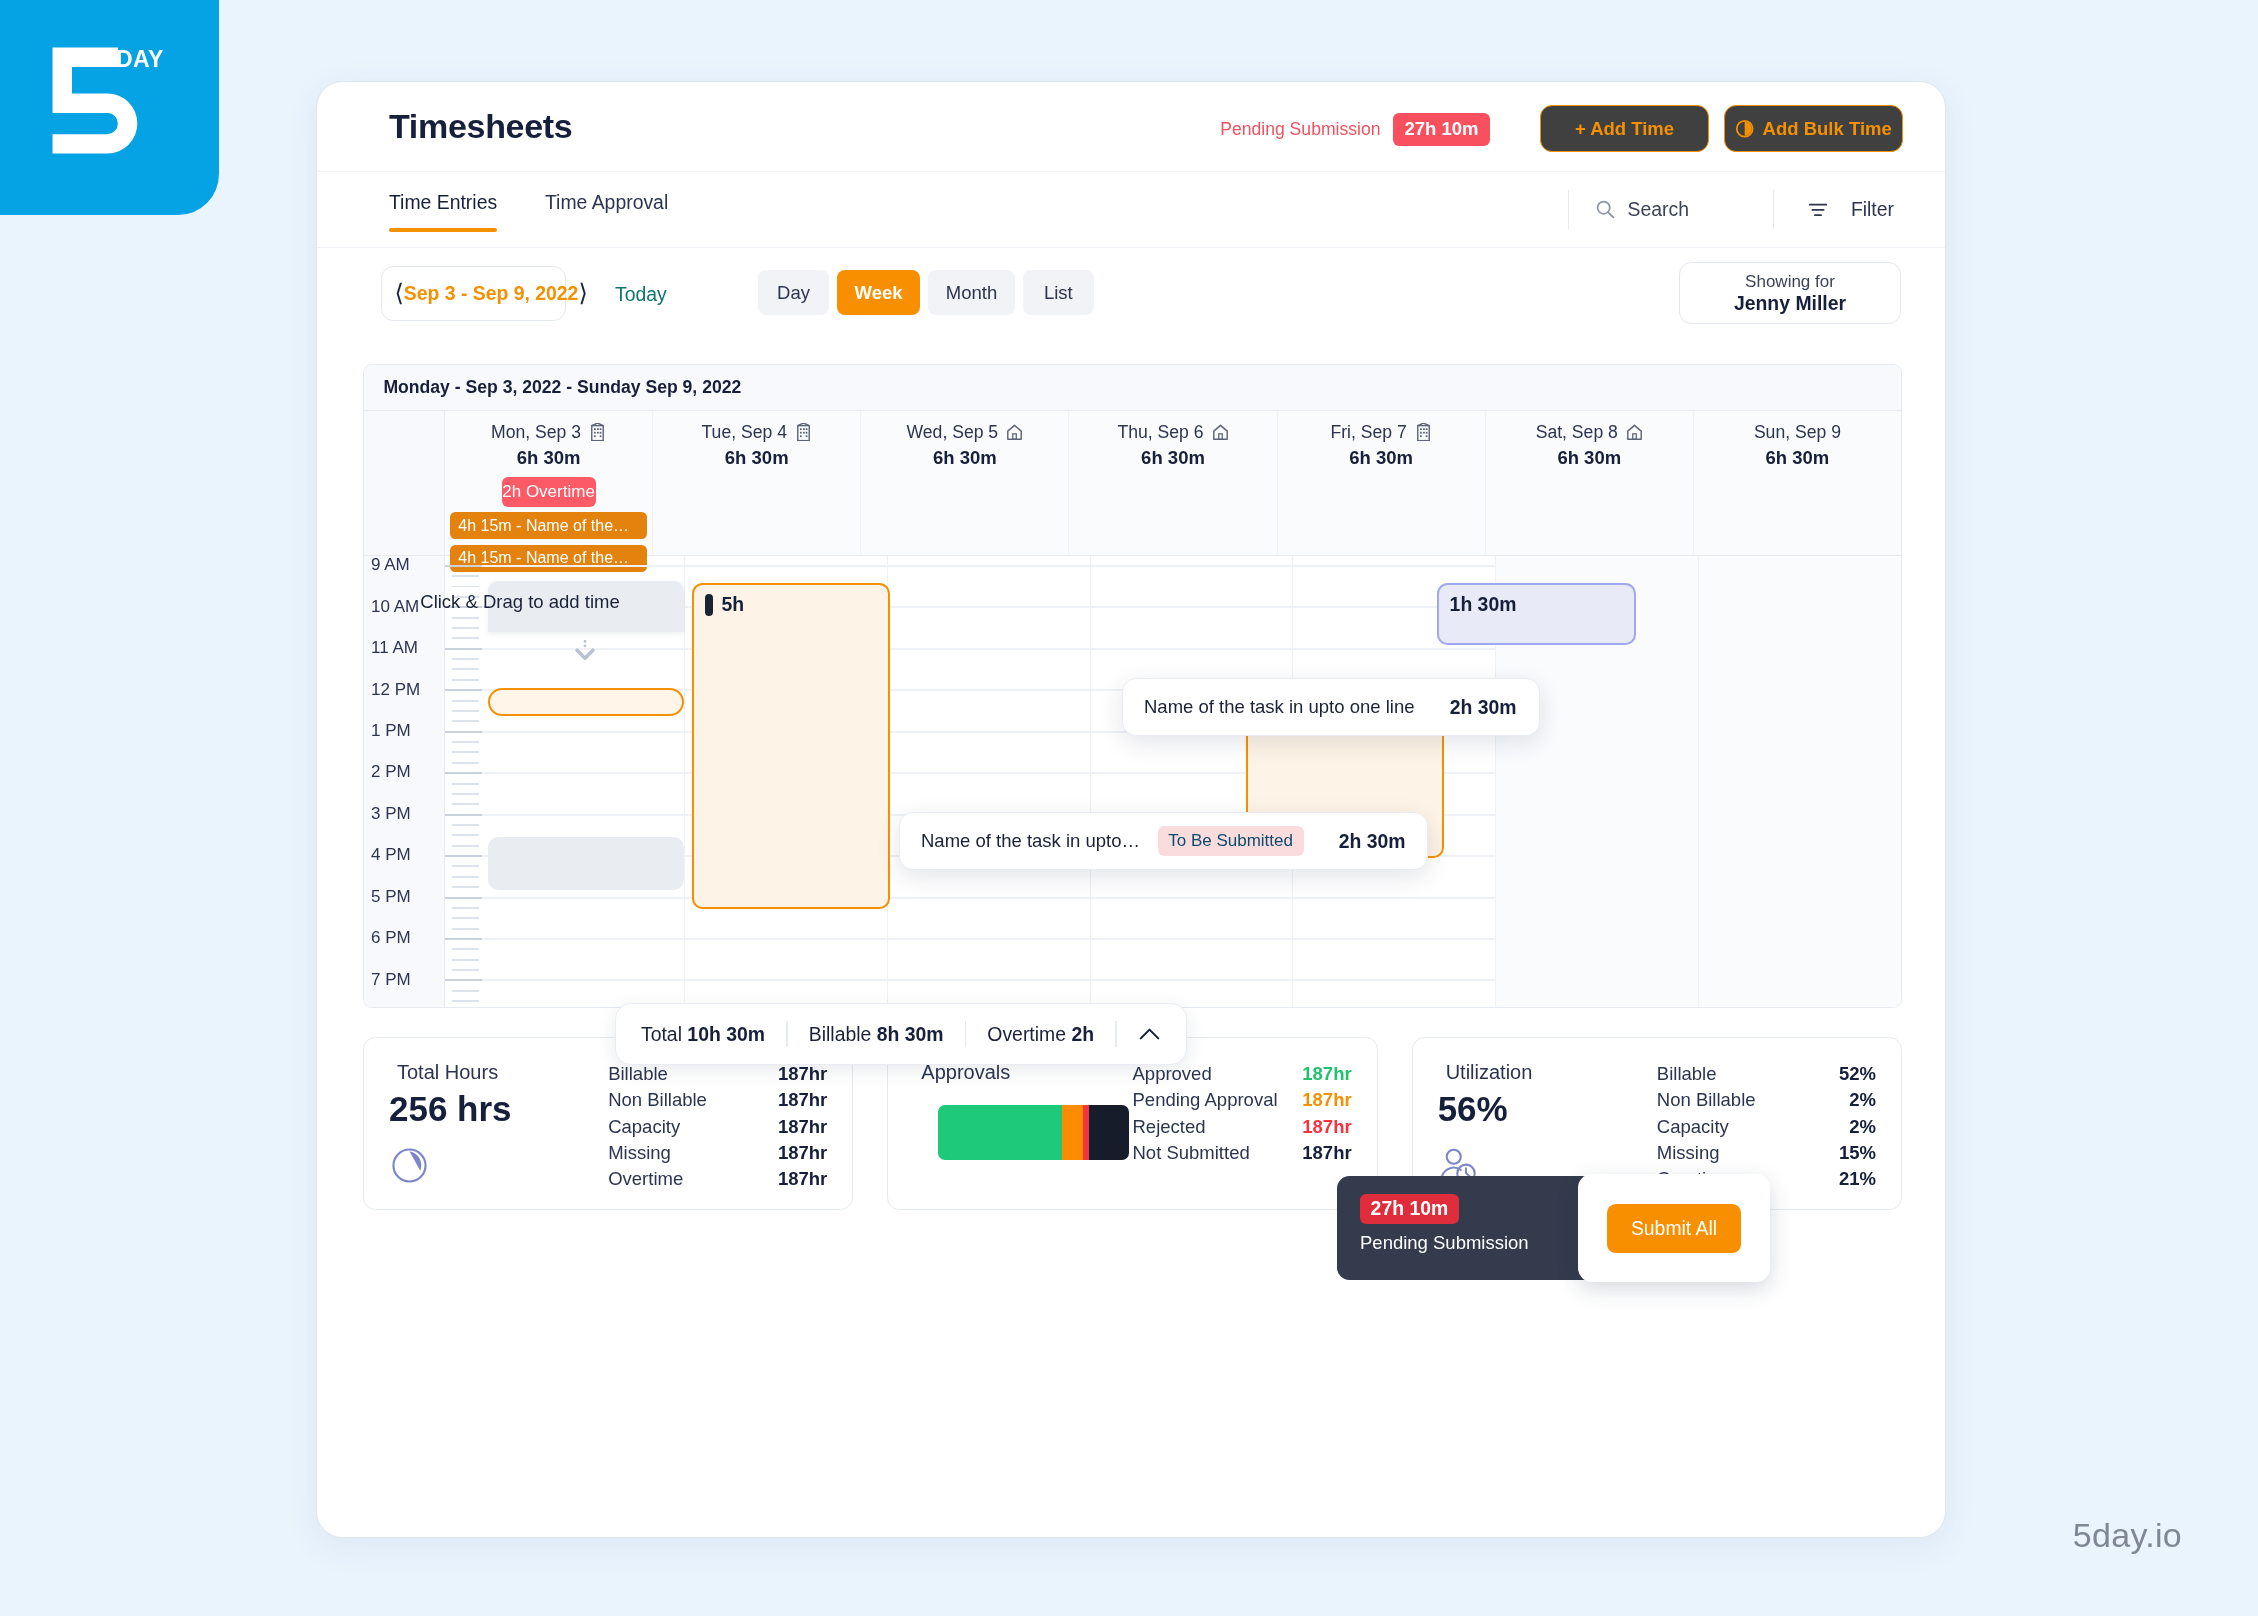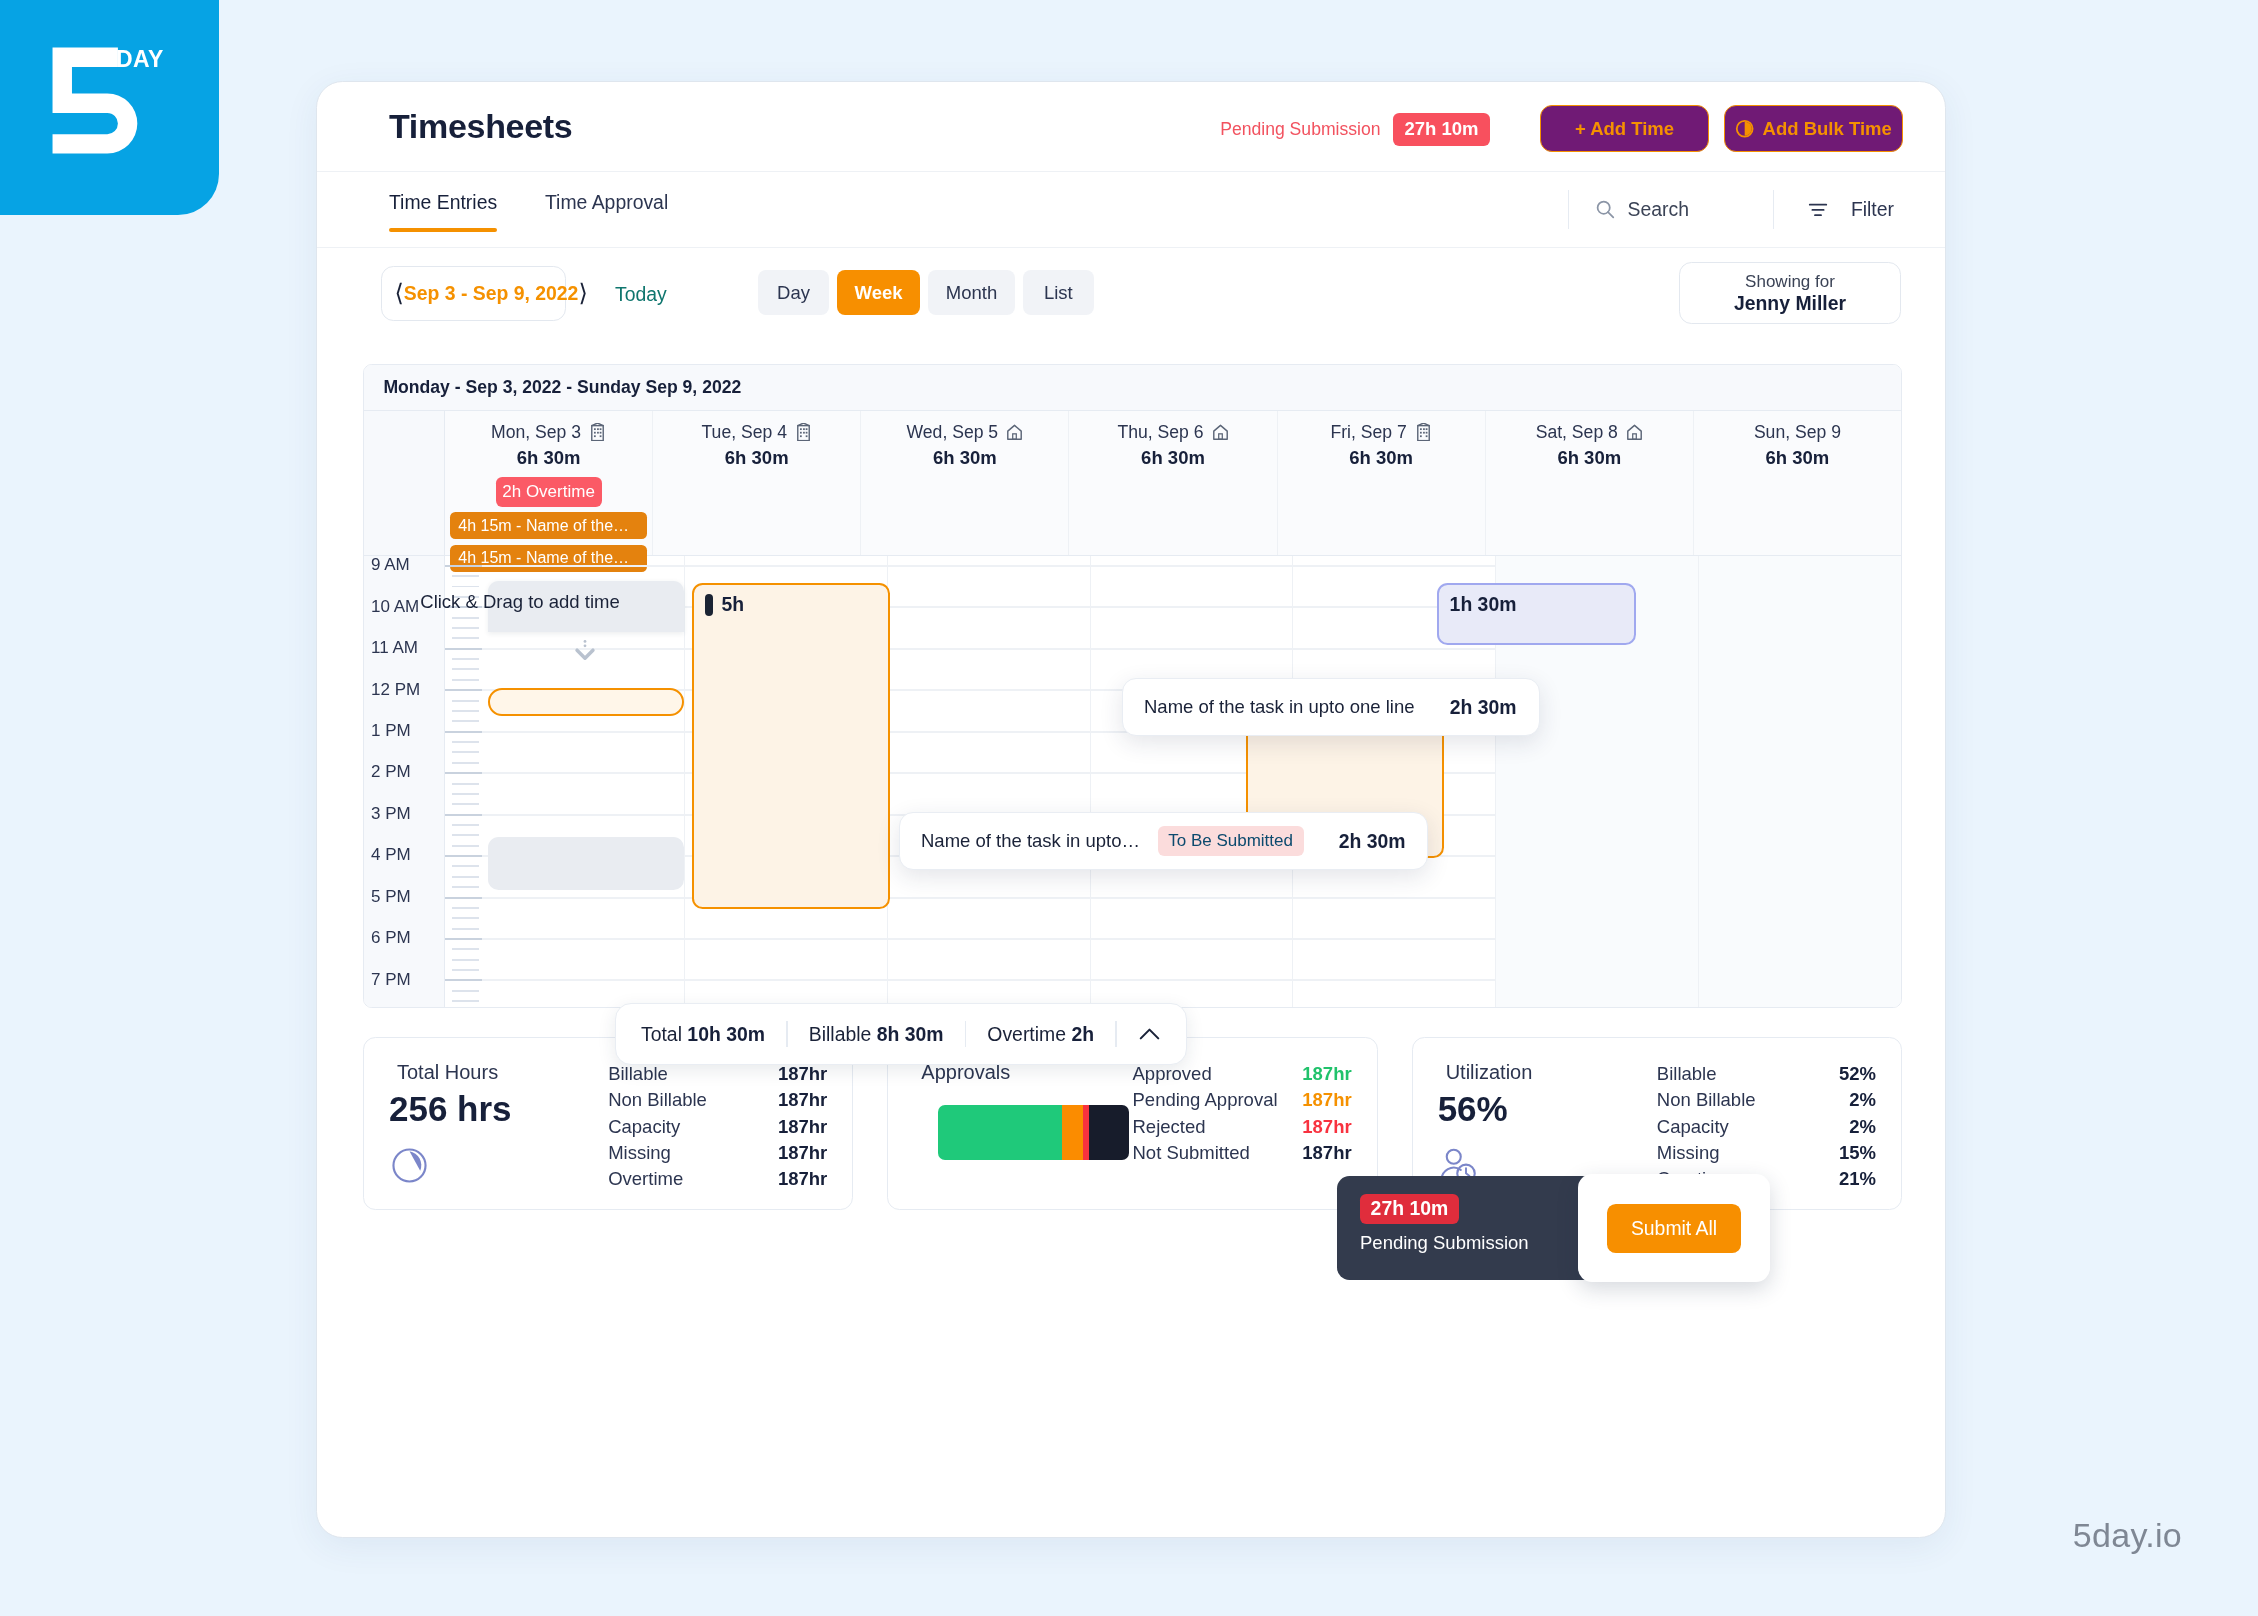--- a/index.html
+++ b/index.html
@@ -48,21 +48,21 @@
     display: flex; align-items: center; gap: 12.4px;
   }
   #pending-label { font-size: 17.6px; color: #f2525f; }
   #pending-chip {
     background: #f8505e; color: #fff; font-size: 18.5px; font-weight: 700;
     border-radius: 6.2px; padding: 5.3px 11.5px 6.2px;
   }
   .ghost-btn {
     position: absolute; top: 23px;
     border: 1.8px solid #f59100; border-radius: 12px;
-    background: #701a75; color: #f59100;
+    background: #404040; color: #f59100;
     font-size: 18.5px; font-weight: 600;
     height: 47px; display: flex; align-items: center; justify-content: center;
     gap: 8px; cursor: pointer; font-family: "Liberation Sans", sans-serif;
   }
   #add-time-btn { right: 236px; width: 169px; }
   #add-bulk-btn { right: 42px; width: 179px; }
 
   
   #tabs-row {
     position: relative; height: 76px;
@@ -152,21 +152,21 @@
   }
   .day-col-head:last-child { border-right: none; }
   .day-head-top {
     display: flex; align-items: center; justify-content: center; gap: 8px;
     font-size: 17.6px; color: #2c3550;
   }
   .day-head-hours {
     text-align: center; font-size: 18.5px; font-weight: 700; color: #17203a; margin-top: 4.4px;
   }
   .ot-chip {
-    margin: 8px auto 0; width: 106px; height: 30px;
+    margin: 8px auto 0; width: 94px; height: 30px;
     background: #fb5a66; color: #fff; border-radius: 6.2px;
     font-size: 17px; display: flex; align-items: center; justify-content: center;
   }
   .allday-chip {
     margin: 5.3px 5.3px 0; height: 27px;
     background: #e4820e; color: #fff; border-radius: 5.3px;
     font-size: 16px; display: flex; align-items: center;
     padding-left: 8px; white-space: nowrap; overflow: hidden; cursor: pointer;
   }
   #grid-body { position: relative; height: 452px; overflow: hidden; }

